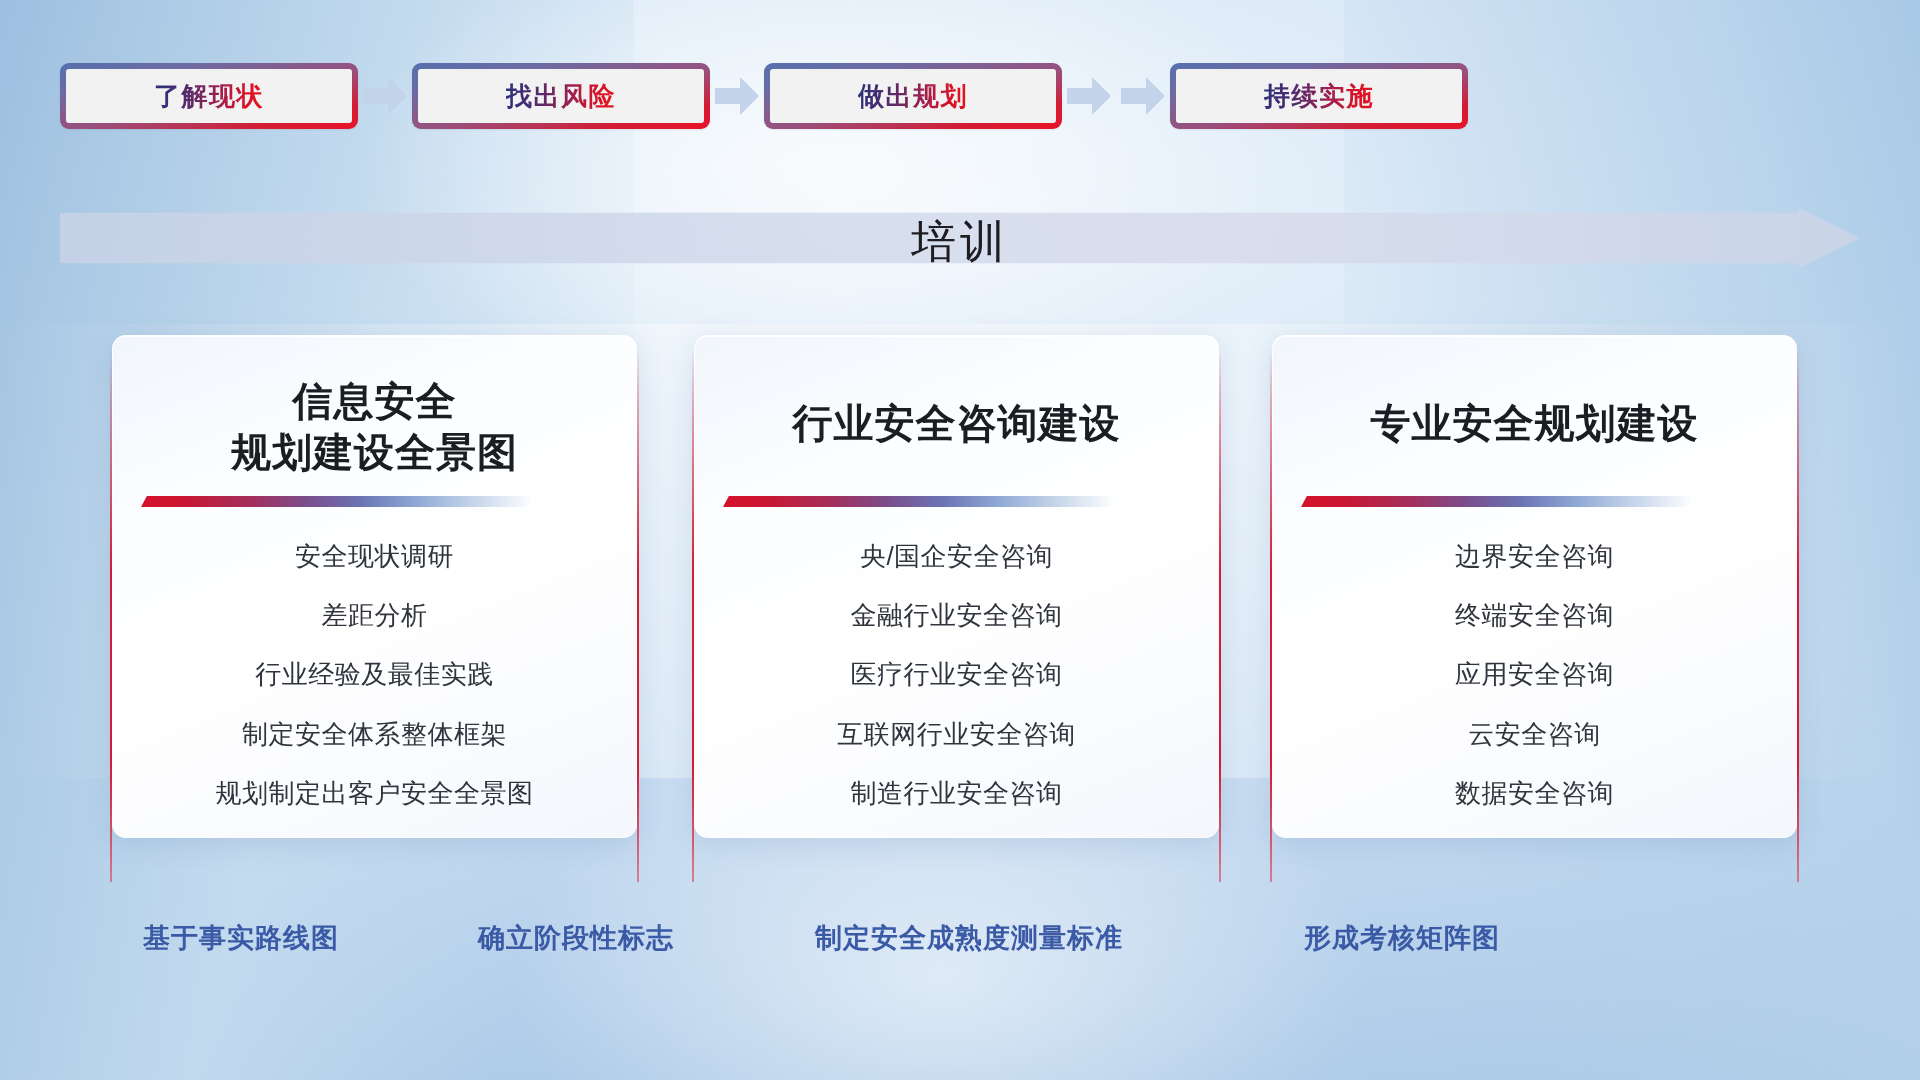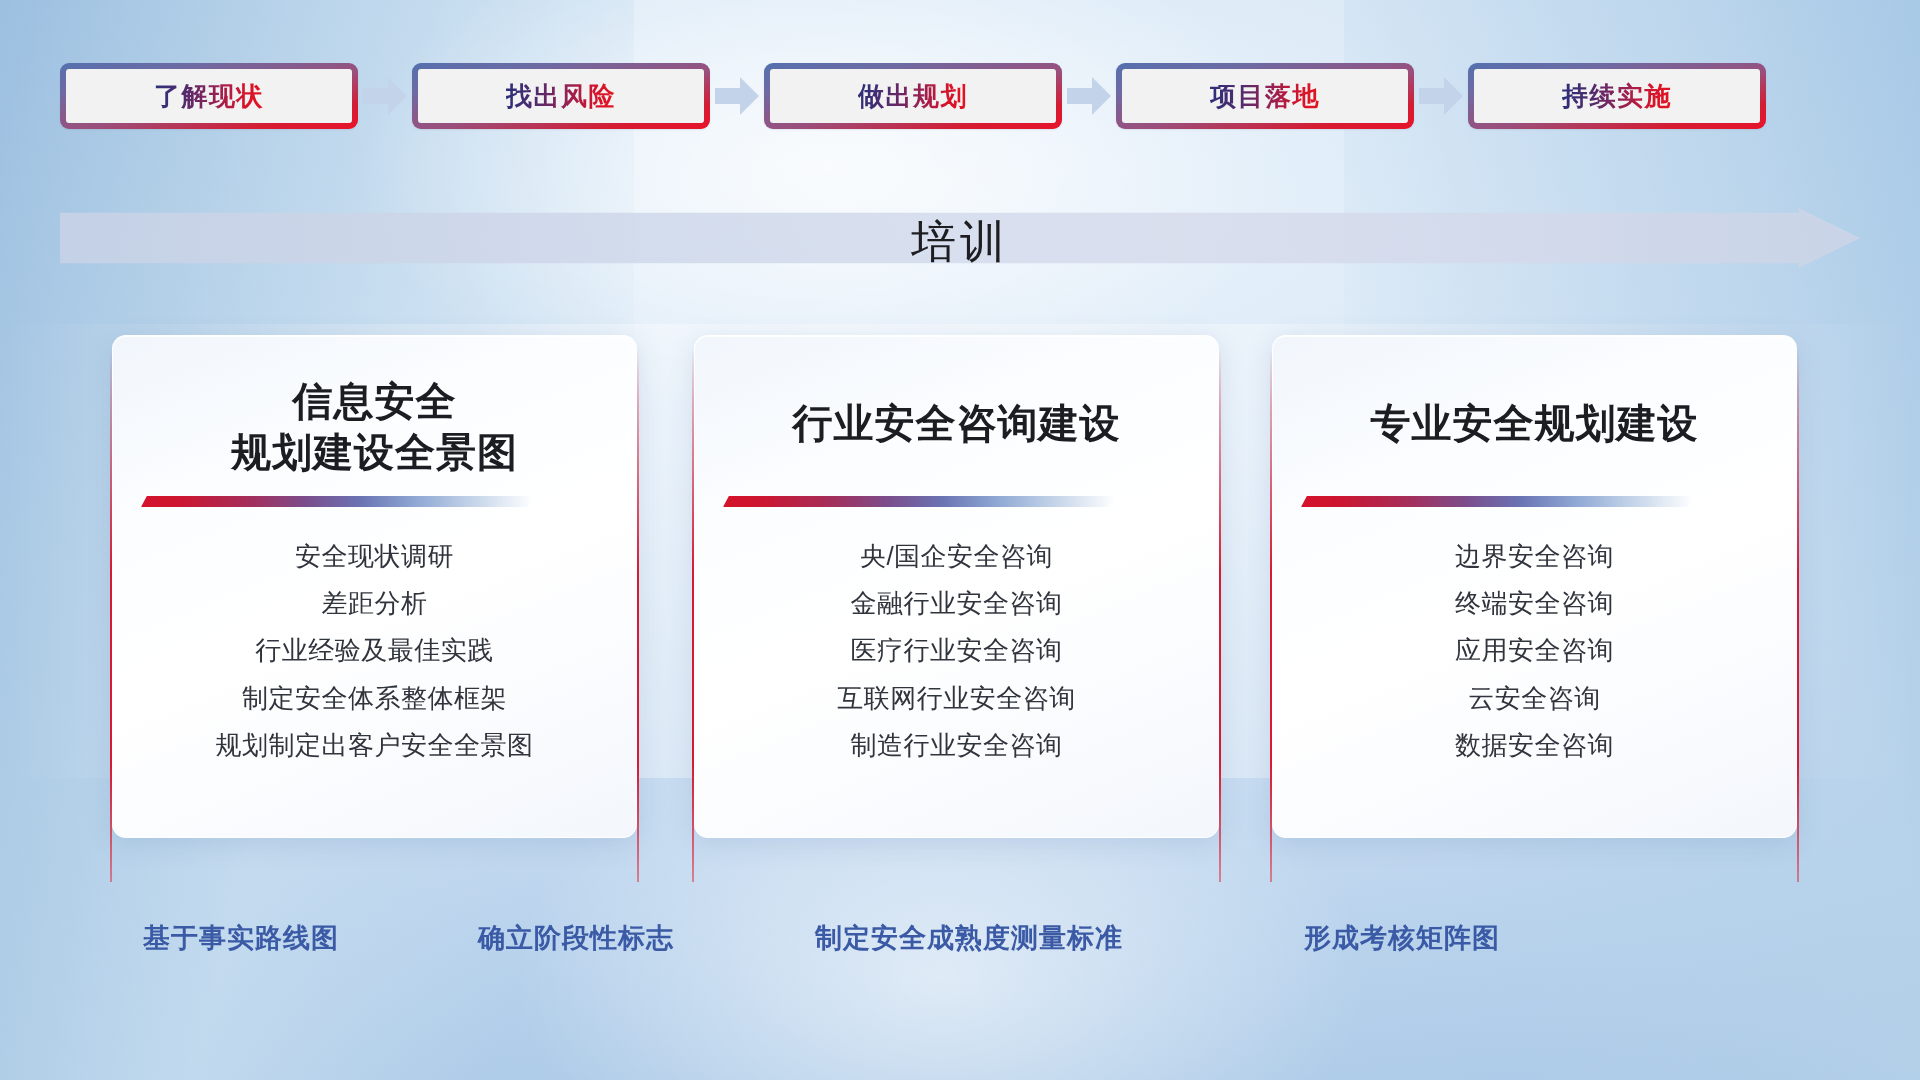--- a/index.html
+++ b/index.html
@@ -127,21 +127,21 @@
 
   .divider {
     position:absolute; left:28px; top:160px; width:392px; height:11px;
     background:linear-gradient(90deg,#d5122b 0%, #cc1530 10%, #a32f5c 28%, #7b4d8c 42%, #6a74b4 56%, #8fa8d4 70%, #c2d2e8 84%, rgba(235,242,250,0) 100%);
     clip-path:polygon(1.5% 0, 100% 0, 98.5% 100%, 0 100%);
     border-radius:1px;
   }
 
   .card-list {
     position:absolute; left:30px; right:30px; top:205px;
-    display:flex; flex-direction:column; align-items:center; gap:16px;
+    display:flex; flex-direction:column; align-items:center; gap:28px;
   }
   .card-list .li {
     font-size:26px; color:#30343c; letter-spacing:.5px; line-height:1.2;
     text-align:center; white-space:nowrap;
   }
 
   
   #captions { position:absolute; left:12px; top:920px; width:1920px; height:60px; z-index:5; }
   .caption {
     position:absolute; top:0;
@@ -187,23 +187,20 @@
 
   <div class="pbox">
     <span class="pbox-label">做出规划</span>
   </div>
   <div class="parrow">
     <svg width="44" height="38" viewBox="0 0 44 38">
         <path d="M0 11 H25 V0 L44 19 L25 38 V27 H0 Z" fill="#c3d4ea"></path>
       </svg>
   </div>
 
-  <div class="pbox">
-    <span class="pbox-label">项目落地</span>
-  </div>
   <div class="parrow">
     <svg width="44" height="38" viewBox="0 0 44 38">
         <path d="M0 11 H25 V0 L44 19 L25 38 V27 H0 Z" fill="#c3d4ea"></path>
       </svg>
   </div>
 
   <div class="pbox">
     <span class="pbox-label">持续实施</span>
   </div>
 

